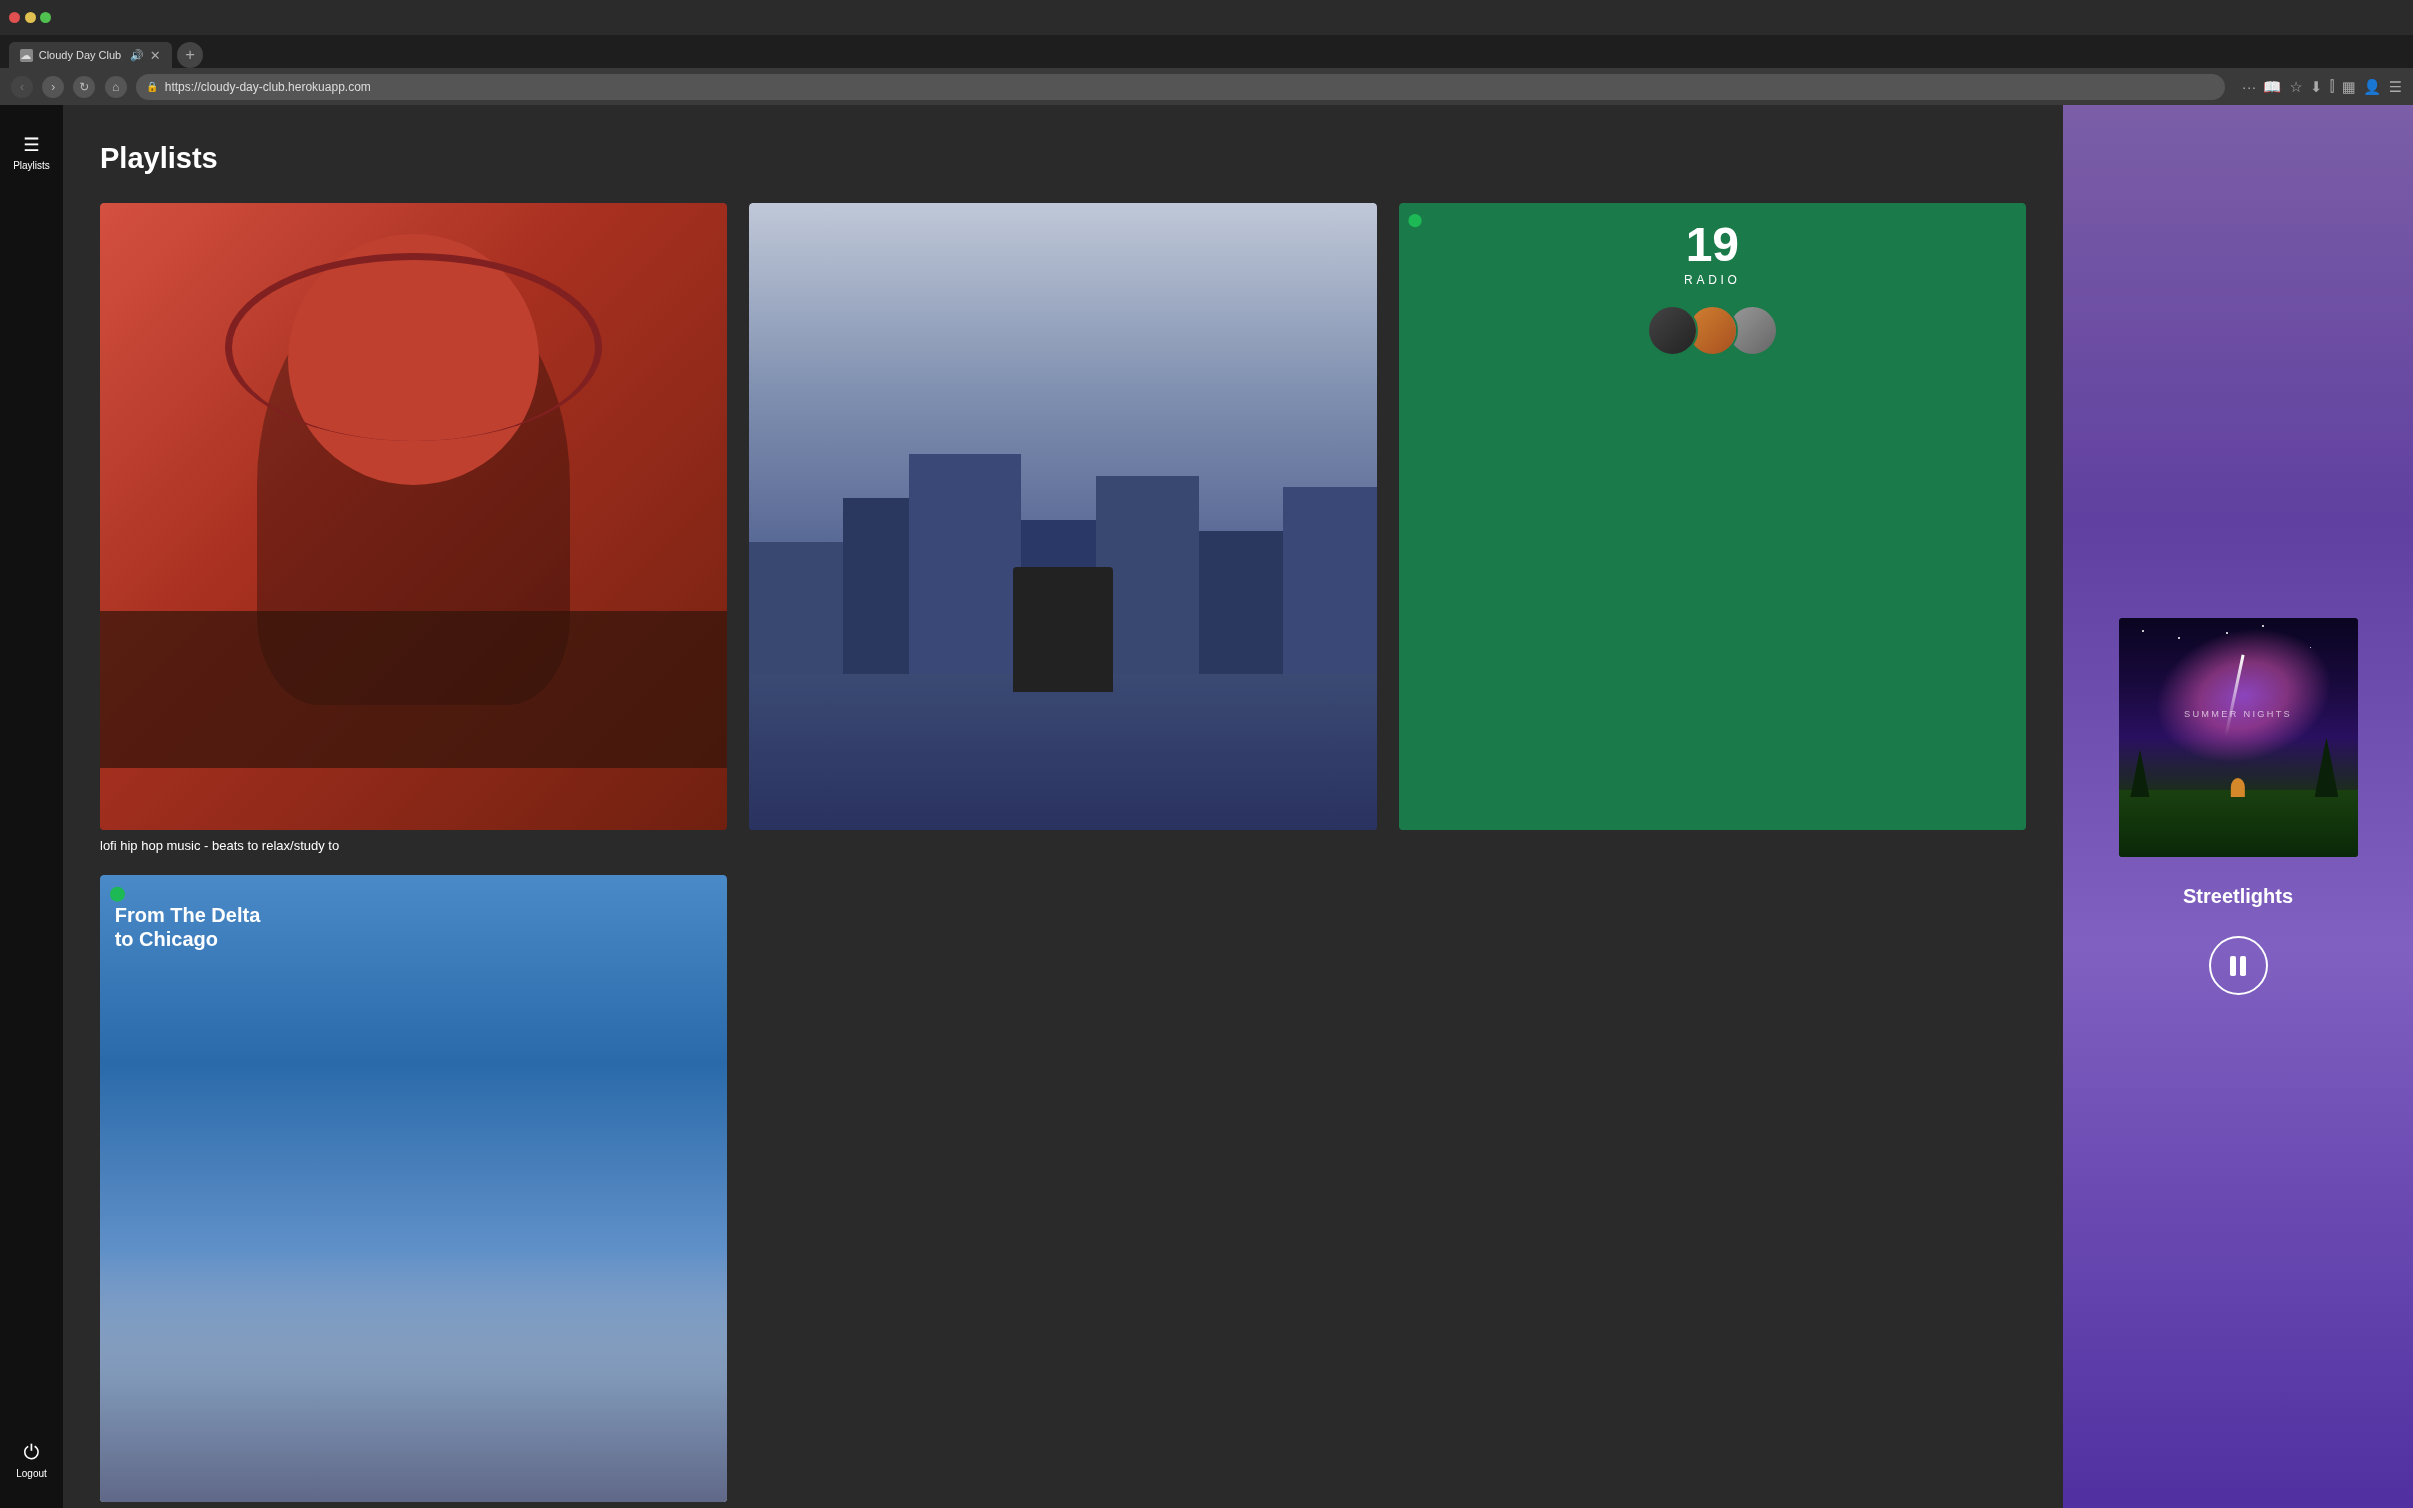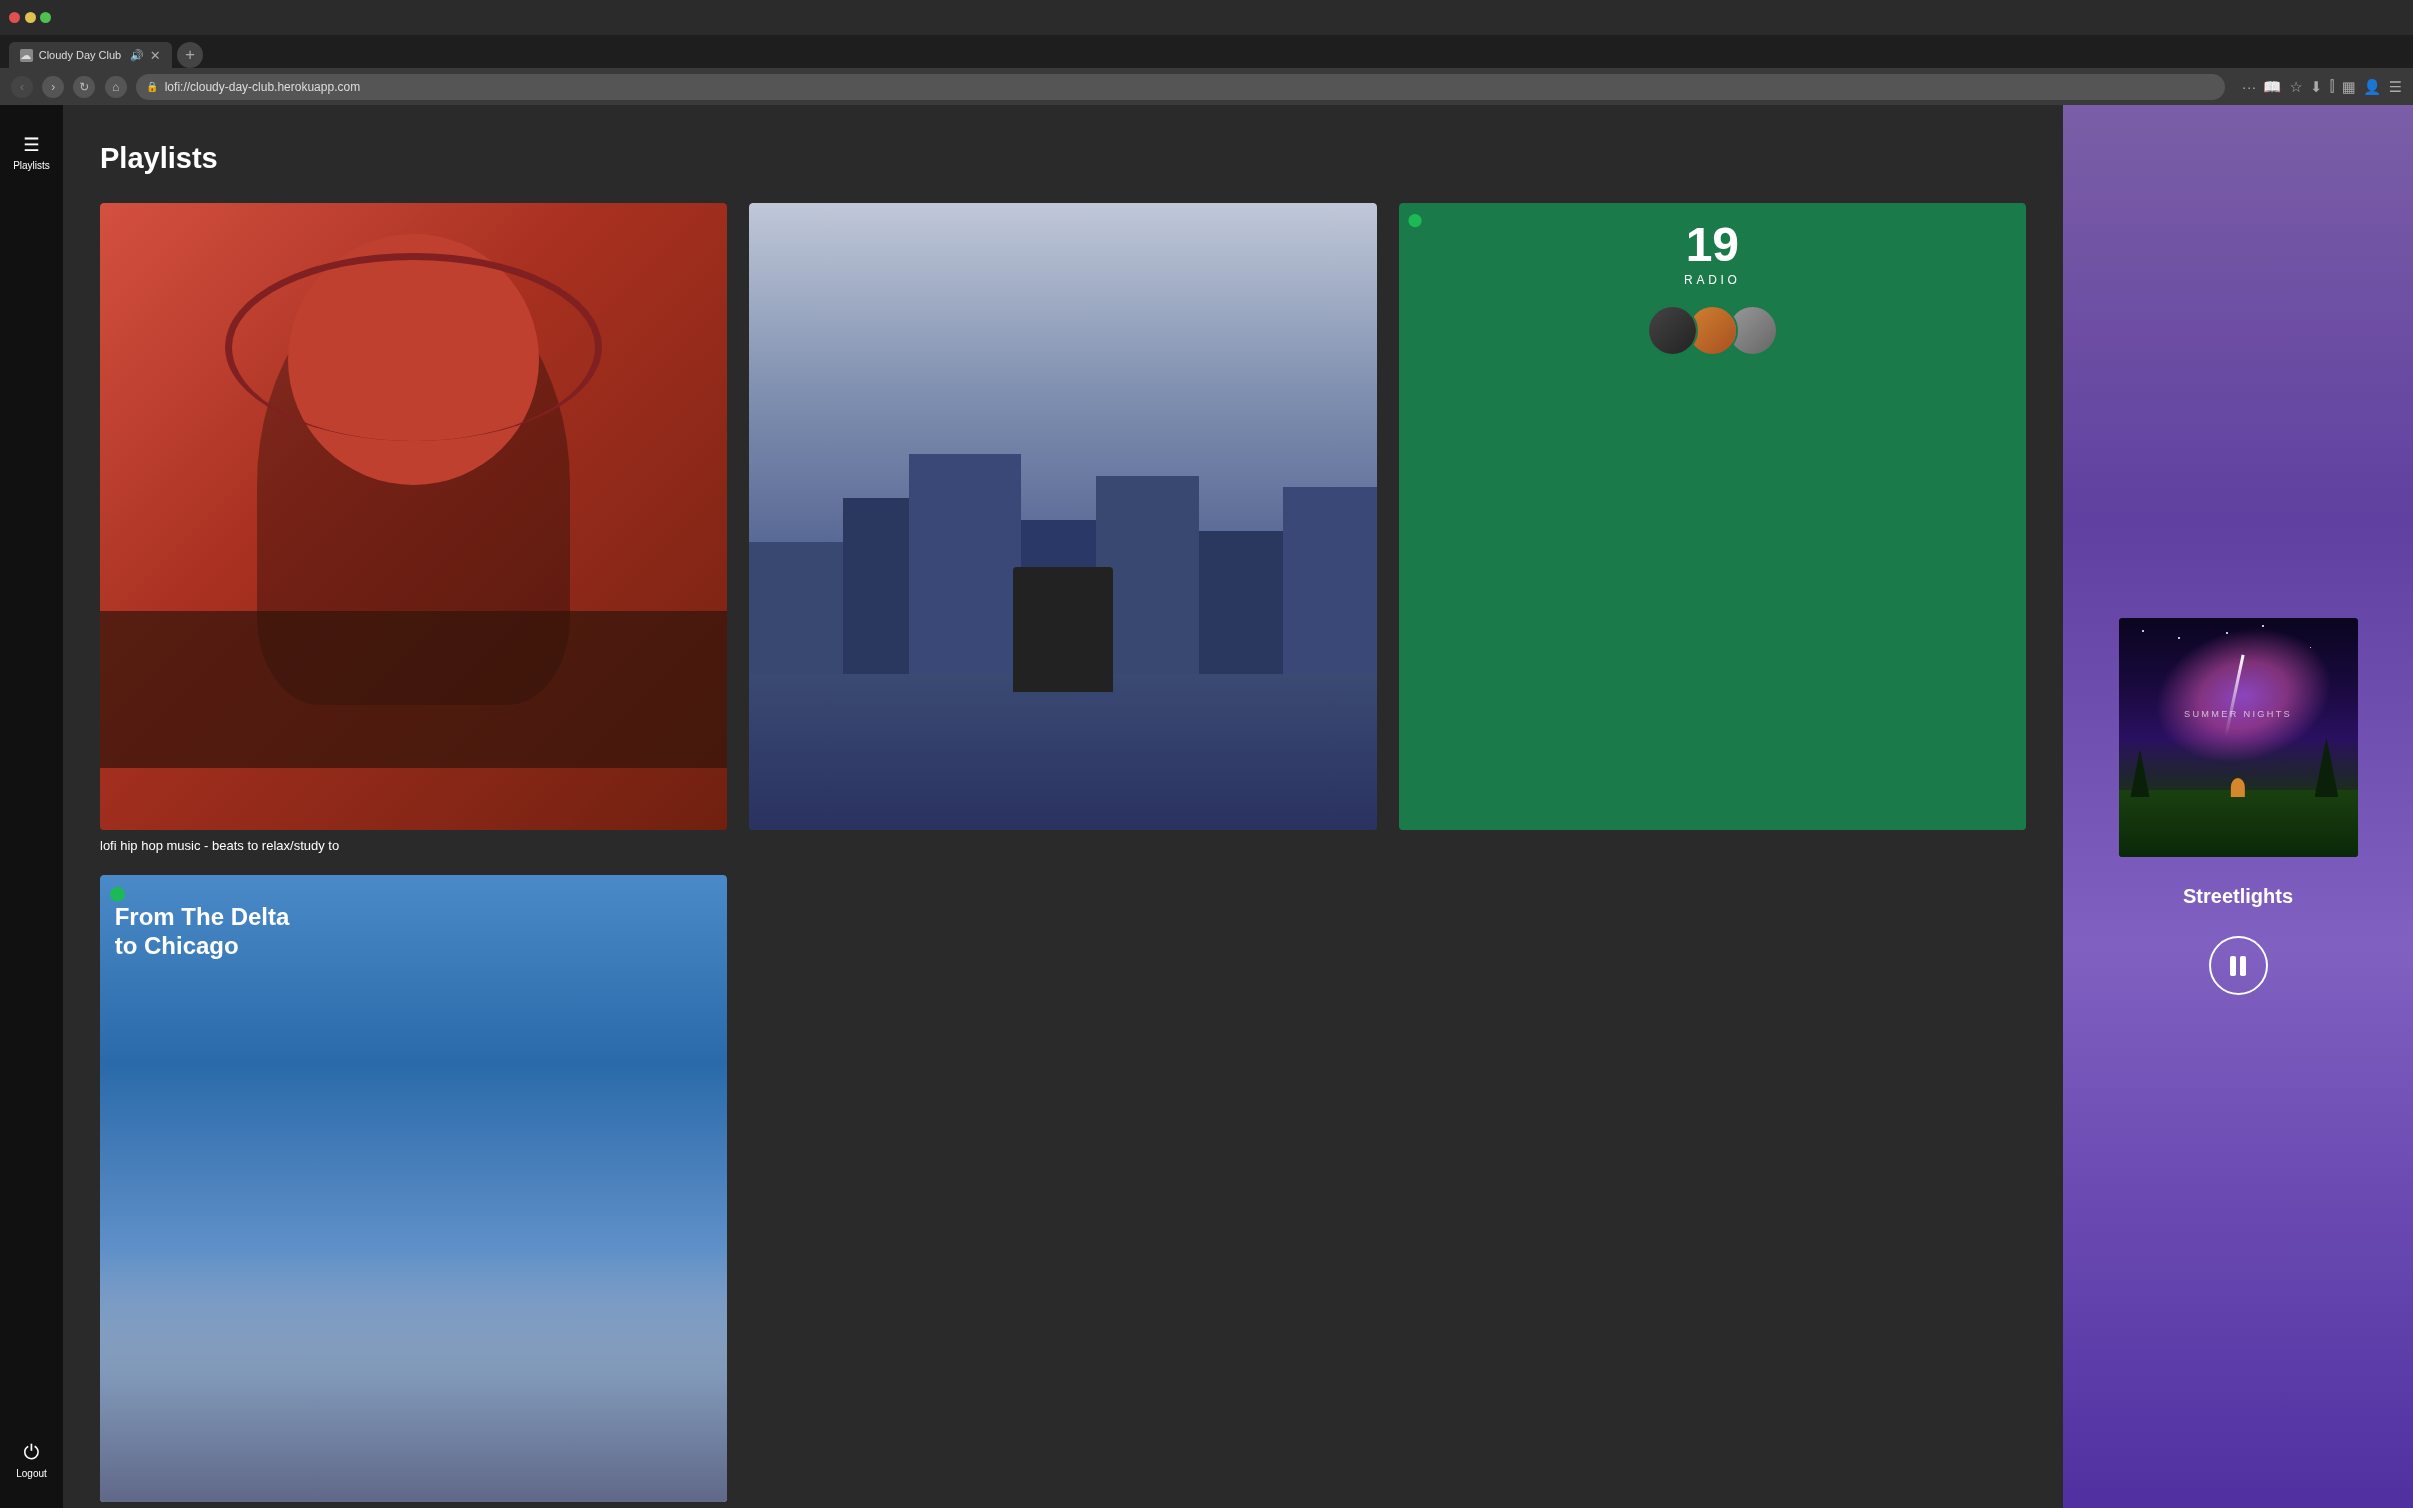--- a/index.html
+++ b/index.html
@@ -251,21 +251,21 @@
   <div style="width:26px;height:26px;border-radius:50%;background:#444;display:flex;align-items:center;justify-content:center;color:#aaa;font-size:16.6px;cursor:pointer;margin-left:5.5px;">+</div>
 </div>
 
 <div class="nav-bar">
   <div class="nav-btn disabled">‹</div>
   <div class="nav-btn">›</div>
   <div class="nav-btn">↻</div>
   <div class="nav-btn">⌂</div>
   <div class="address-bar">
     <span class="address-lock">🔒</span>
-    <span style="font-size:12px;color:#ddd;">lofi://cloudy-day-club.herokuapp.com</span>
+    <span style="font-size:12px;color:#ddd;">https://cloudy-day-club.herokuapp.com</span>
   </div>
   <div style="display:flex;gap:7.4px;align-items:center;margin-left:7.4px;">
     <span style="color:#aaa;font-size:14.7px;cursor:pointer;">···</span>
     <span style="color:#aaa;font-size:14.7px;cursor:pointer;">📖</span>
     <span style="color:#aaa;font-size:14.7px;cursor:pointer;">☆</span>
     <span style="color:#aaa;font-size:14.7px;cursor:pointer;">⬇</span>
     <span style="color:#aaa;font-size:14.7px;cursor:pointer;">⫿</span>
     <span style="color:#aaa;font-size:14.7px;cursor:pointer;">▦</span>
     <span style="color:#aaa;font-size:14.7px;cursor:pointer;">👤</span>
     <span style="color:#aaa;font-size:14.7px;cursor:pointer;">☰</span>
@@ -352,21 +352,21 @@
         </div>
 
       </div>
 
       <div class="playlist-card">
         <div class="playlist-thumb">
           <div class="thumb-inner" style="background:linear-gradient(180deg,#4a8ac8 0%,#2a6aaa 30%,#6090c8 60%,#c8d0e0 100%);position:relative;">
 
             <div style="position:absolute;top:9.2px;left:9.2px;color:#1db954;font-size:14.7px;z-index:2;">⬤</div>
 
-            <div style="position:absolute;top:28px;left:14.7px;right:14.7px;color:white;font-size:24px;font-weight:bold;line-height:1.2;z-index:2;">From The Delta<br>to Chicago</div>
+            <div style="position:absolute;top:28px;left:14.7px;right:14.7px;color:white;font-size:20px;font-weight:bold;line-height:1.2;z-index:2;">From The Delta<br>to Chicago</div>
 
             <div style="position:absolute;bottom:0;left:0;right:0;height:40%;background:linear-gradient(180deg,transparent,#8098b8,#606888);"></div>
           </div>
         </div>
 
       </div>
 
     </div>
   </div>
 

